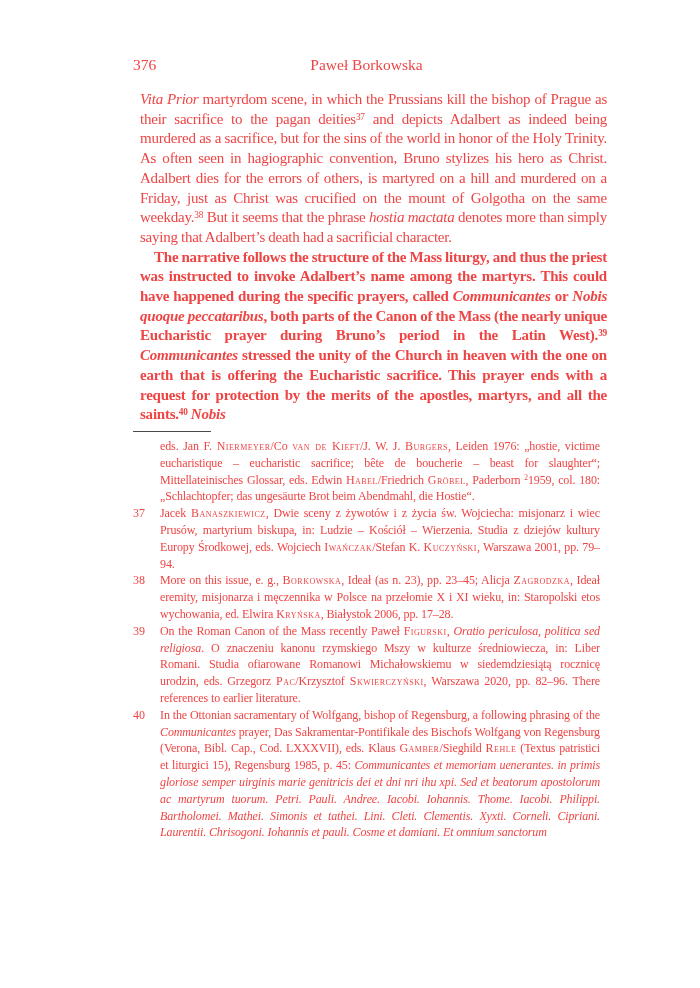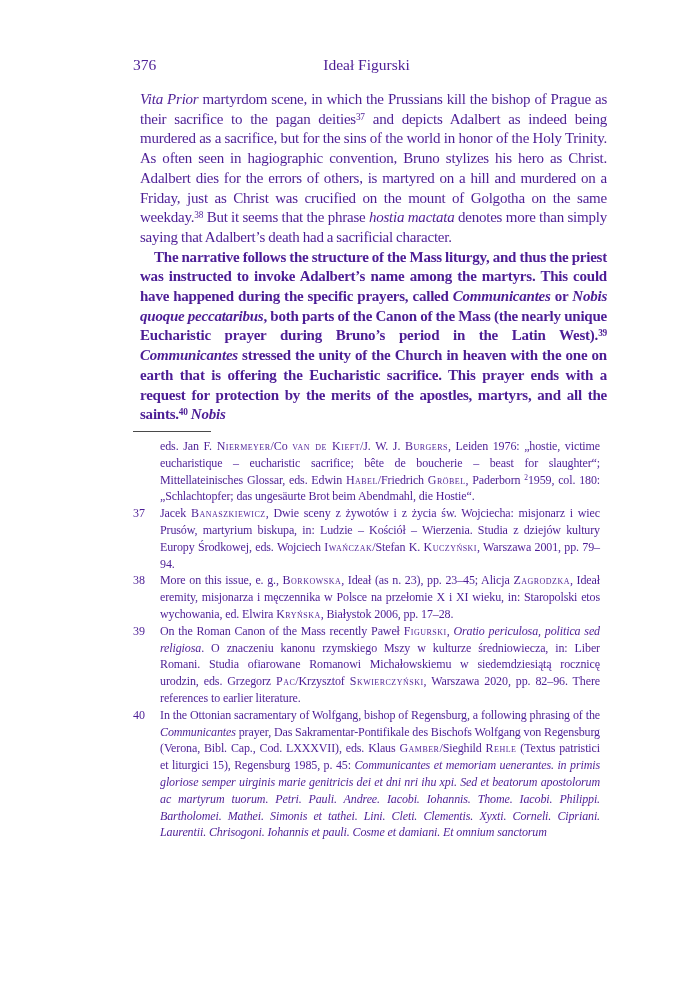--- a/index.html
+++ b/index.html
@@ -5,21 +5,21 @@
   html, body { margin: 0; padding: 0; }
   body {
     width: 700px; height: 988px;
     background: #ffffff;
     font-family: "Liberation Serif", serif;
   }
   .page {
     position: relative;
     width: 700px; height: 988px;
     background: #ffffff;
-    color: #4c1d95;
+    color: #ef4444;
     overflow: hidden;
   }
   .header {
     position: absolute;
     top: 56px; left: 133px; width: 467px; height: 20px;
     font-size: 15.5px;
   }
   .pageno { position: absolute; left: 0; top: 0; }
   .runhead { display: block; text-align: center; }
   .bodytext {
@@ -52,21 +52,21 @@
   .it { font-style: italic; }
   .sc { font-variant: small-caps; letter-spacing: 0.04em; }
   .sup { font-size: 0.62em; position: relative; top: -0.45em; line-height: 0; }
 </style>
 </head>
 <body>
 
 <div class="page">
   <div class="header">
     <span class="pageno">376</span>
-    <span class="runhead">Ideał Figurski</span>
+    <span class="runhead">Paweł Borkowska</span>
   </div>
   <div class="bodytext" id="body-text">
       <p><span class="it">Vita Prior</span><span> martyrdom scene, in which the Prussians kill the bishop of Prague as their sacrifice to the pagan deities</span><span class="sup">37</span><span> and depicts Adalbert as indeed being murdered as a sacrifice, but for the sins of the world in honor of the Holy Trinity. As often seen in hagiographic convention, Bruno stylizes his hero as Christ. Adalbert dies for the errors of others, is martyred on a hill and murdered on a Friday, just as Christ was crucified on the mount of Golgotha on the same weekday.</span><span class="sup">38</span><span> But it seems that the phrase </span><span class="it">hostia mactata</span><span> denotes more than simply saying that Adalbert’s death had a sacrificial character.</span></p>
       <p class="indent"><span>The narrative follows the structure of the Mass liturgy, and thus the priest was instructed to invoke Adalbert’s name among the martyrs. This could have happened during the specific prayers, called </span><span class="it">Communicantes</span><span> or </span><span class="it">Nobis quoque peccataribus</span><span>, both parts of the Canon of the Mass (the nearly unique Eucharistic prayer during Bruno’s period in the Latin West).</span><span class="sup">39</span><span> </span><span class="it">Communicantes</span><span> stressed the unity of the Church in heaven with the one on earth that is offering the Eucharistic sacrifice. This prayer ends with a request for protection by the merits of the apostles, martyrs, and all the saints.</span><span class="sup">40</span><span> </span><span class="it">Nobis</span></p>
     </div>
   <div class="fnrule"></div>
   <div class="footnotes" id="footnotes">
       <p class="fn-cont"><span>eds. Jan F. </span><span class="sc">Niermeyer</span><span>/Co </span><span class="sc">van de Kieft</span><span>/J. W. J. </span><span class="sc">Burgers</span><span>, Leiden 1976: „hostie, victime eucharistique – eucharistic sacrifice; bête de boucherie – beast for slaughter“; Mittellateinisches Glossar, eds. Edwin </span><span class="sc">Habel</span><span>/Friedrich </span><span class="sc">Gröbel</span><span>, Paderborn </span><span class="sup">2</span><span>1959, col. 180: „Schlachtopfer; das ungesäurte Brot beim Abendmahl, die Hostie“.</span></p>
       <div class="fn"><span class="fn-num">37</span><span><span>Jacek </span><span class="sc">Banaszkiewicz</span><span>, Dwie sceny z żywotów i z życia św. Wojciecha: misjonarz i wiec Prusów, martyrium biskupa, in: Ludzie – Kościół – Wierzenia. Studia z dziejów kultury Europy Środkowej, eds. Wojciech </span><span class="sc">Iwańczak</span><span>/Stefan K. </span><span class="sc">Kuczyński</span><span>, Warszawa 2001, pp. 79–94.</span></span></div>
       <div class="fn"><span class="fn-num">38</span><span><span>More on this issue, e. g., </span><span class="sc">Borkowska</span><span>, Ideał (as n. 23), pp. 23–45; Alicja </span><span class="sc">Zagrodzka</span><span>, Ideał eremity, misjonarza i męczennika w Polsce na przełomie X i XI wieku, in: Staropolski etos wychowania, ed. Elwira </span><span class="sc">Kryńska</span><span>, Białystok 2006, pp. 17–28.</span></span></div>

